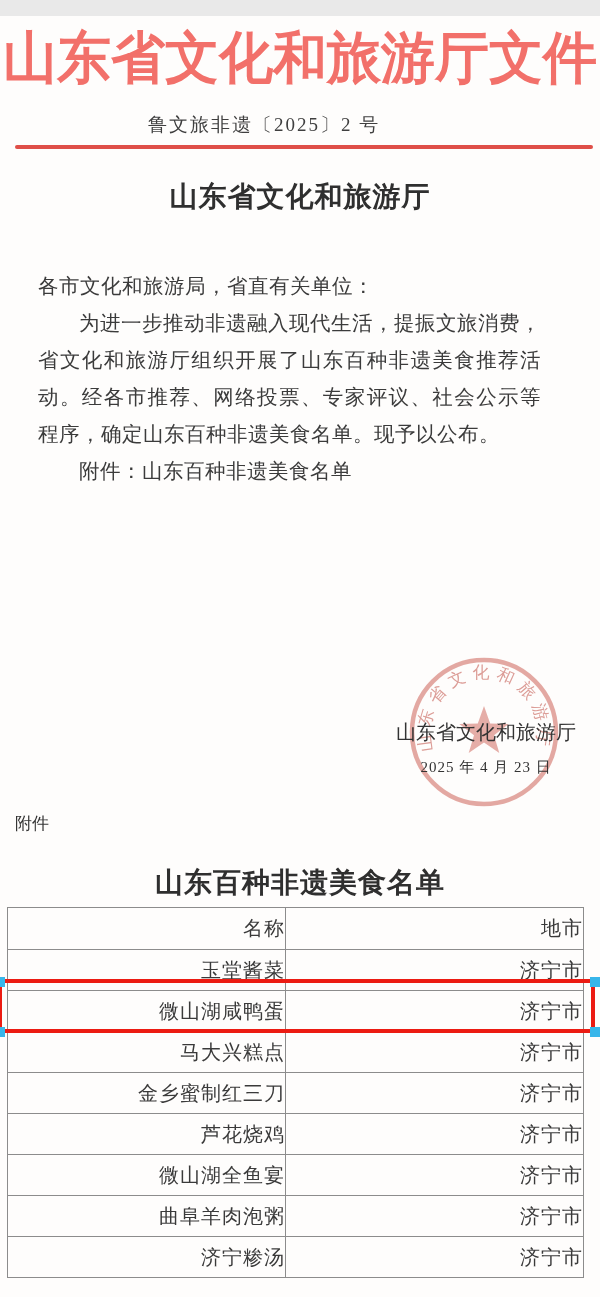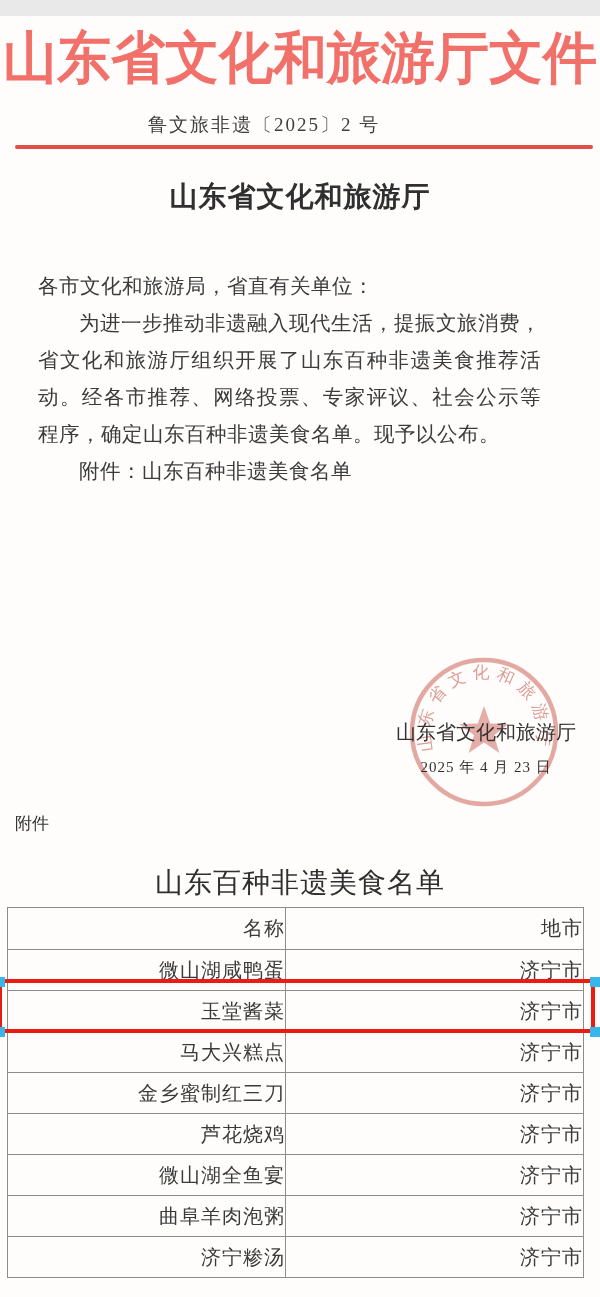--- a/index.html
+++ b/index.html
@@ -61,21 +61,21 @@
   .sig-date{
     position:absolute;top:742px;left:386px;width:200px;
     text-align:center;font-size:15px;color:#333;letter-spacing:1px;
   }
   .attach-label{
     position:absolute;top:796px;left:15px;
     font-size:17px;color:#343434;
   }
   .attach-title{
     position:absolute;top:848px;left:0;width:600px;
-    text-align:center;font-size:28px;font-weight:normal;color:#2f2f2f;
+    text-align:center;font-size:28px;font-weight:bold;color:#2f2f2f;
     letter-spacing:1px;
   }
   table.food-table{
     position:absolute;top:891px;left:7px;
     width:576px;
     border-collapse:collapse;
     table-layout:fixed;
     font-size:20px;color:#3a3a3a;
   }
   table.food-table th,table.food-table td{
@@ -150,25 +150,25 @@
       </colgroup>
     <thead>
       <tr>
         <th>名称</th>
         <th>地市</th>
       </tr>
     </thead>
     <tbody>
 
     <tr>
+        <td>玉堂酱菜</td>
+        <td>济宁市</td>
+      </tr>
+        <tr>
         <td>微山湖咸鸭蛋</td>
-        <td>济宁市</td>
-      </tr>
-        <tr>
-        <td>玉堂酱菜</td>
         <td>济宁市</td>
       </tr>
         <tr>
         <td>马大兴糕点</td>
         <td>济宁市</td>
       </tr>
         <tr>
         <td>金乡蜜制红三刀</td>
         <td>济宁市</td>
       </tr>

